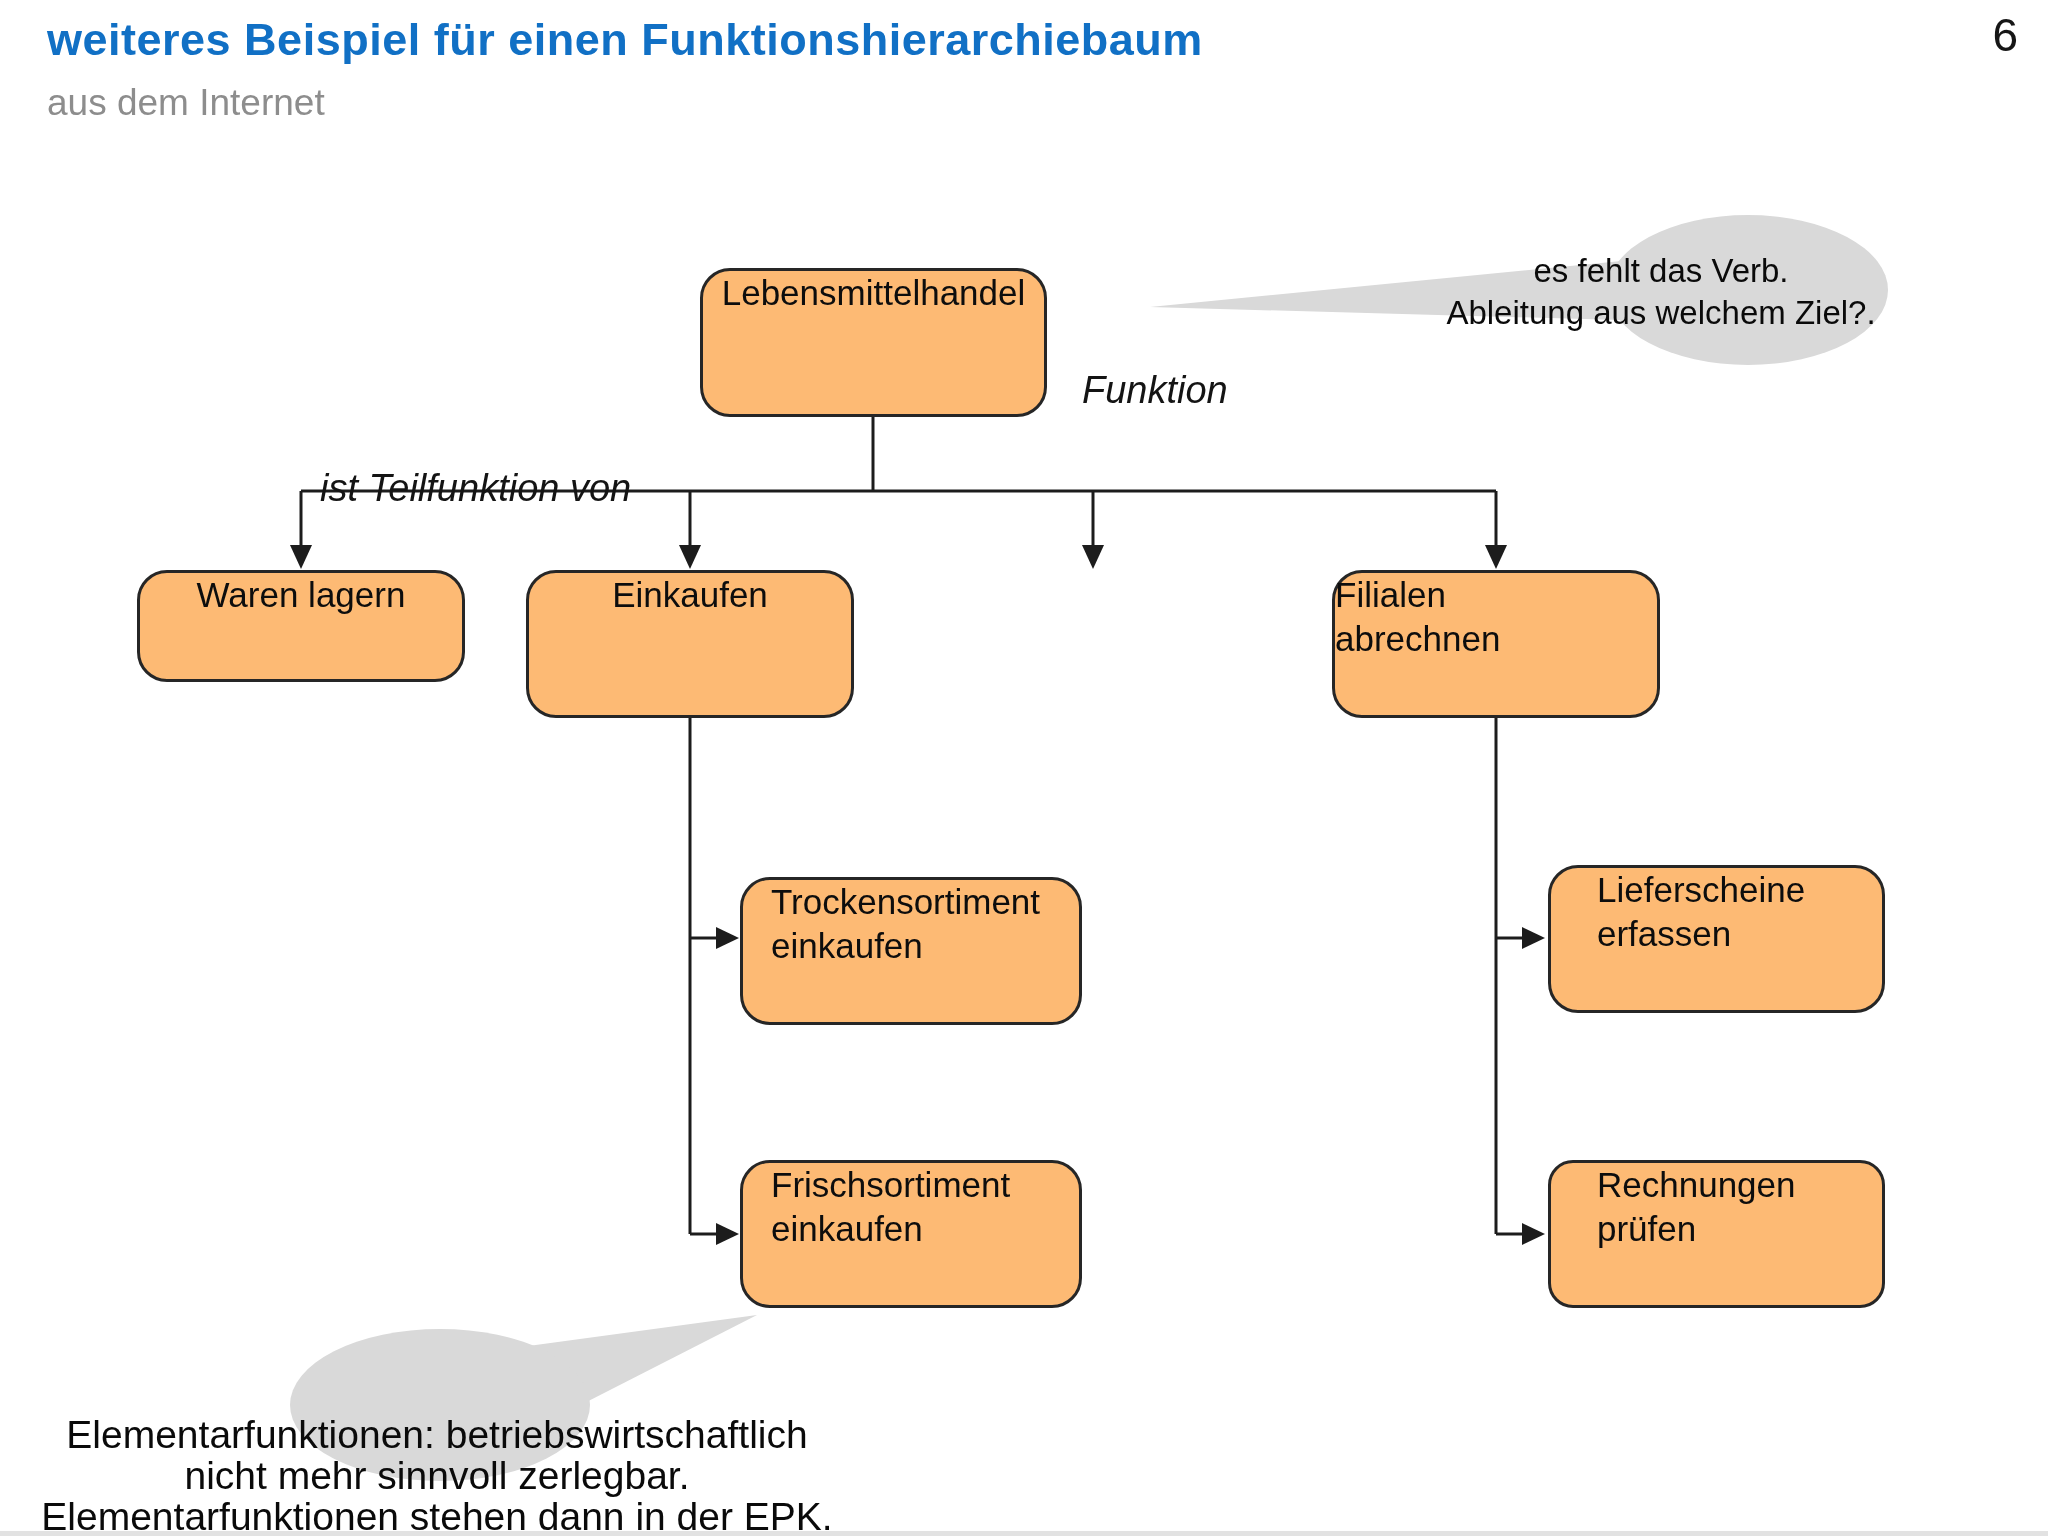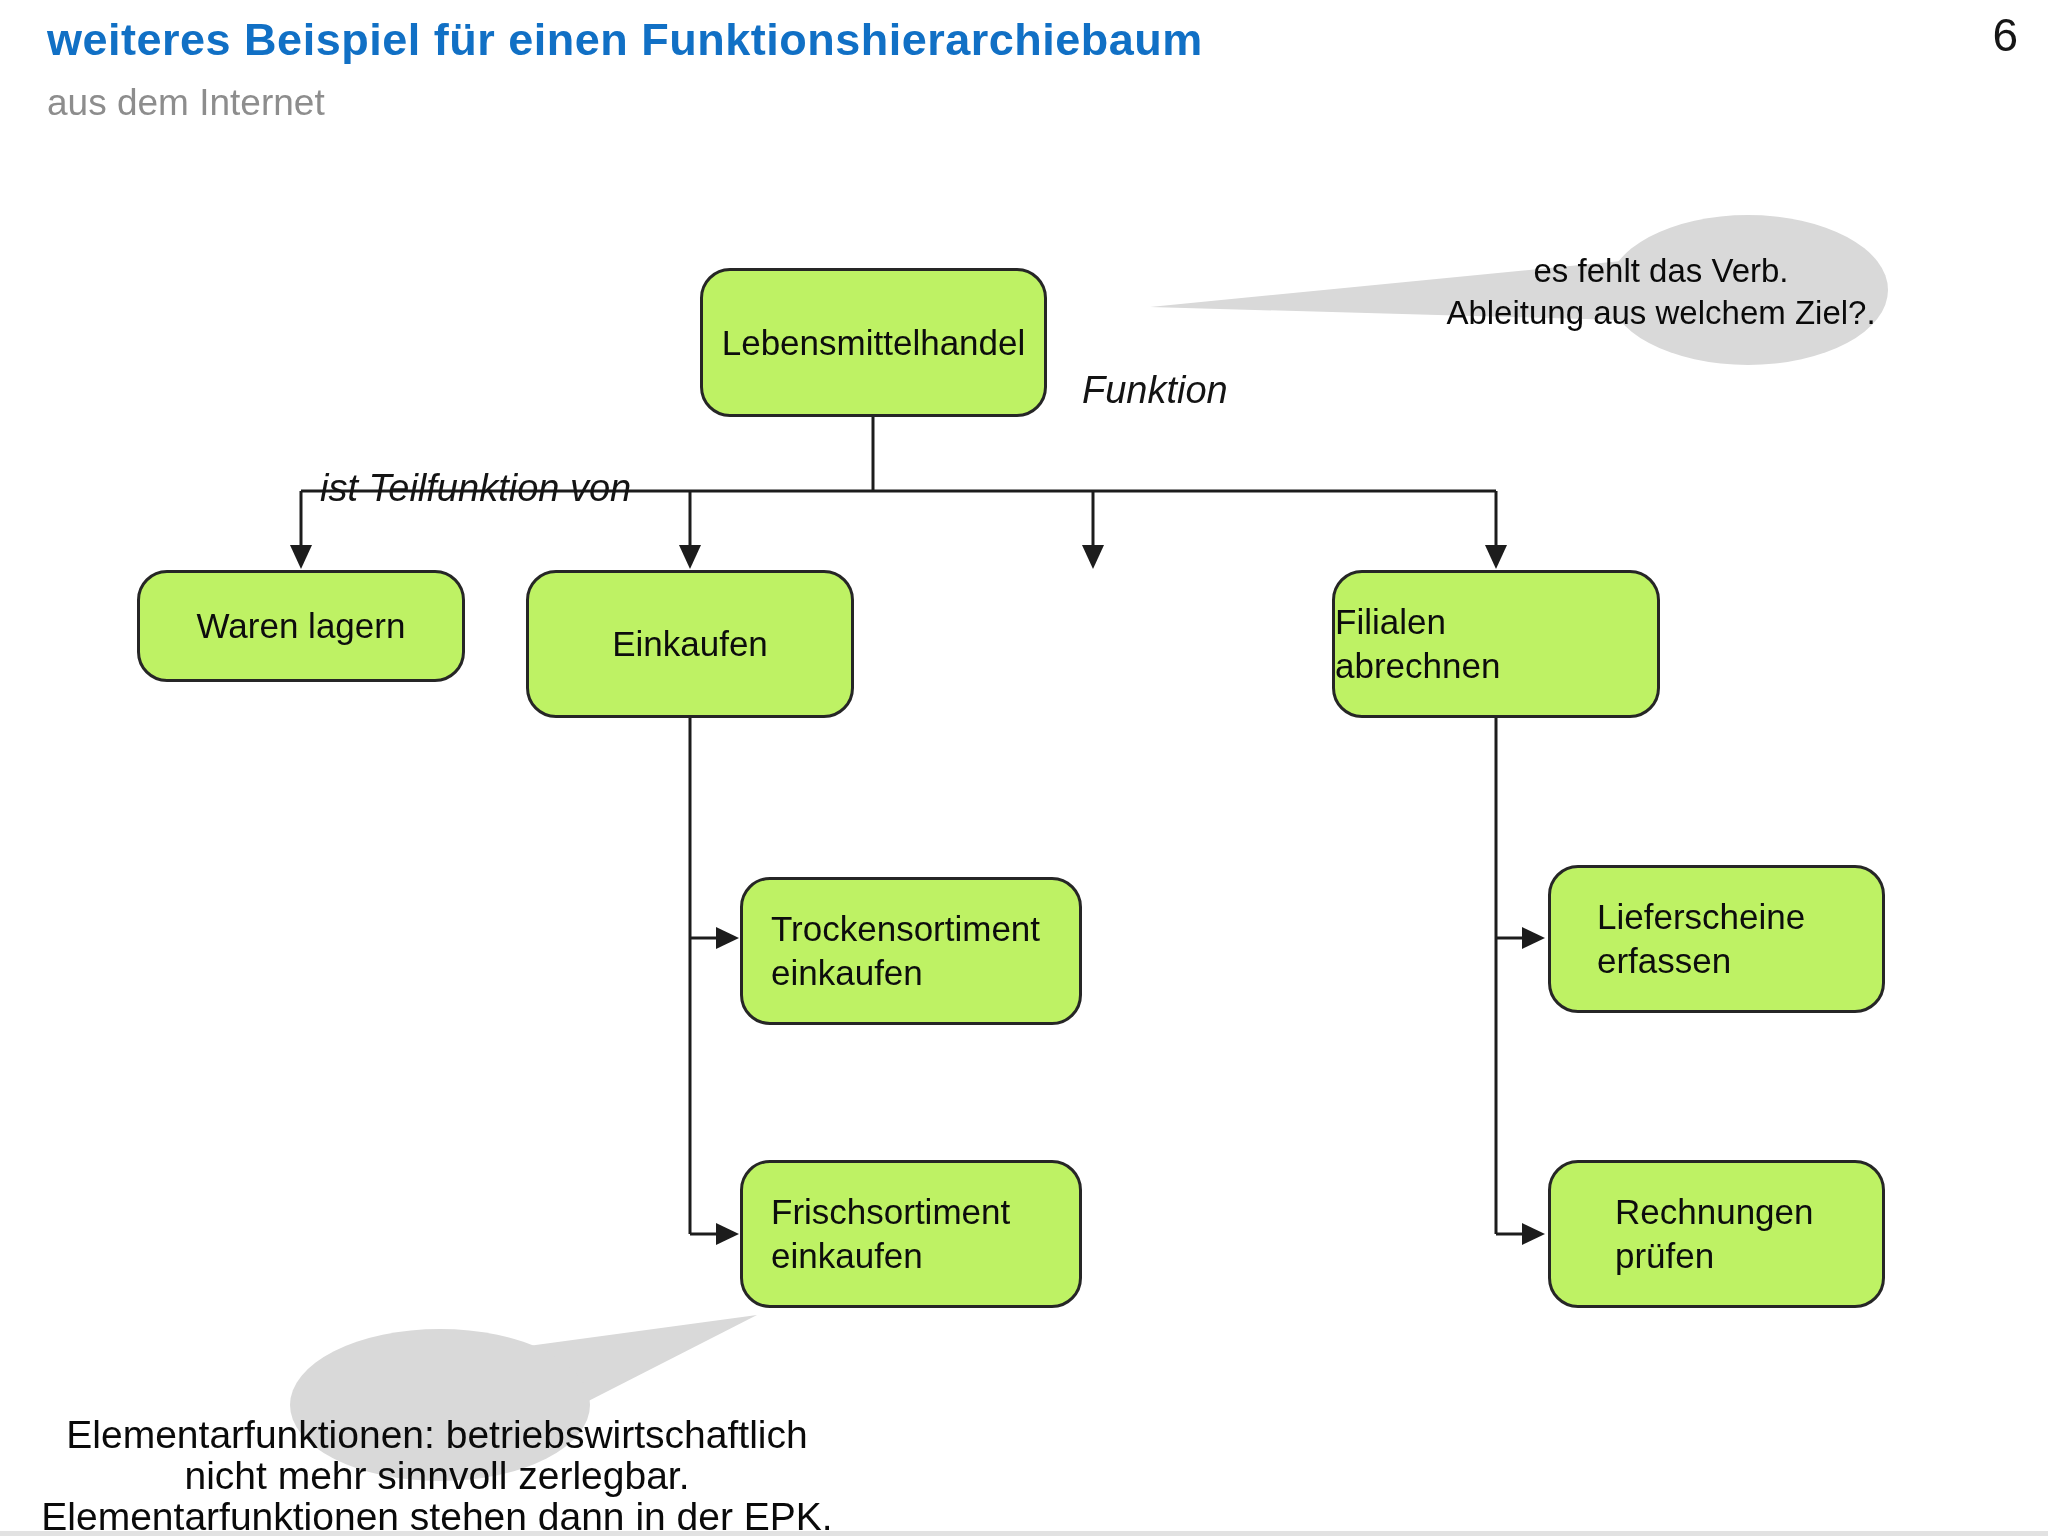--- a/index.html
+++ b/index.html
@@ -22,24 +22,24 @@
   }
   .slide-subtitle{
     position:absolute;left:47px;top:82px;
     font-size:37px;color:#8d8d8d;white-space:nowrap;
   }
   
   svg.layer{position:absolute;left:0;top:0;}
   
   .box{
     position:absolute;
-    background:#bef264;
+    background:#fdba74;
     border:3px solid #262626;
     border-radius:30px;
-    display:flex;align-items:center;justify-content:center;
+    display:flex;justify-content:center;
     font-size:35px;color:#0d0d0d;
     line-height:1.25;
     box-sizing:border-box;
     z-index:2;
   }
   .box.align-left{justify-content:flex-start;text-align:left;}
   .box .two-line span{display:block;}
   
   .diagram-label{
     position:absolute;
@@ -141,21 +141,21 @@
       <span>einkaufen</span>
     </div>
   </div>
 
   <div class="box align-left" style="left:1548px;top:865px;width:337px;height:148px;padding-left:46px;">
     <div class="two-line">
       <span>Lieferscheine</span>
       <span>erfassen</span>
     </div>
   </div>
-  <div class="box align-left" style="left:1548px;top:1160px;width:337px;height:148px;padding-left:64px;">
+  <div class="box align-left" style="left:1548px;top:1160px;width:337px;height:148px;padding-left:46px;border-radius:25px;">
     <div class="two-line">
       <span>Rechnungen</span>
       <span>prüfen</span>
     </div>
   </div>
 
   <div class="callout-text callout-top">
     <div>es fehlt das Verb.</div>
     <div>Ableitung aus welchem Ziel?.</div>
   </div>

